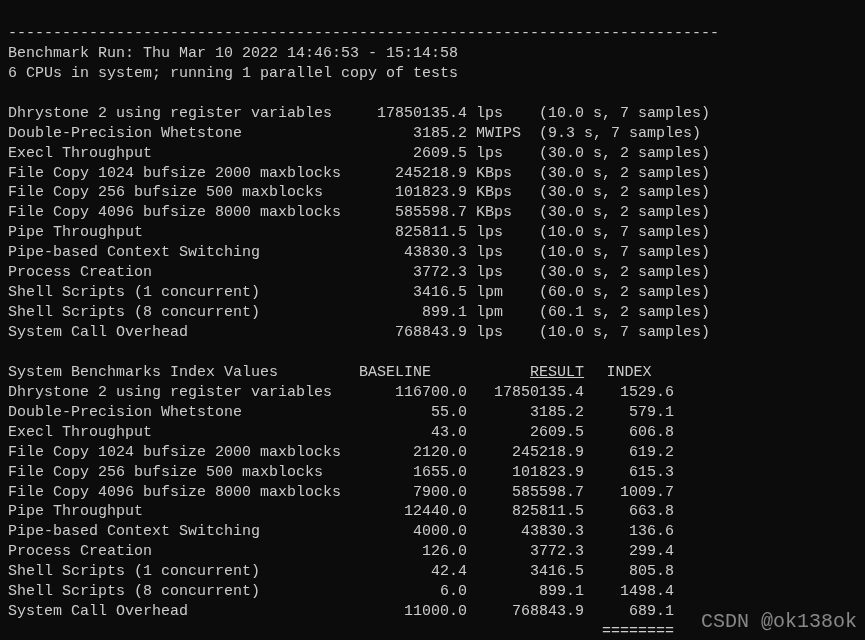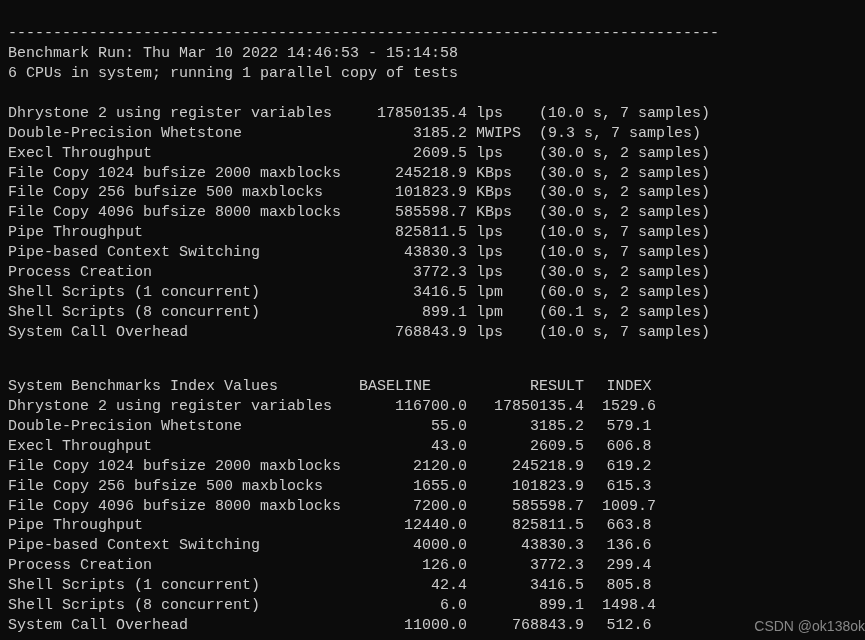--- a/index.html
+++ b/index.html
@@ -19,38 +19,38 @@
     padding: 4px 8px;
     white-space: pre;
   }
   .hr {
     letter-spacing: 0;
   }
   .run-row .name { display:inline-block; width: 39ch; }
   .run-row .val  { display:inline-block; width: 12ch; text-align:right; }
   .run-row .unit { display:inline-block; width: 6ch; }
   .run-row .det  { display:inline-block;text-align:center; }
-  .idx-hdr .name { display:inline-block; width: 39ch; margin-top: 14px; }
+  .idx-hdr .name { display:inline-block; width: 39ch; }
   .idx-hdr .b    { display:inline-block; width: 12ch; text-align:left; }
-  .idx-hdr .r    { display:inline-block; width: 13ch; text-align:right; }
+  .idx-hdr .r    { display:inline-block; width: 13ch; text-align:right;text-decoration:underline; }
   .idx-hdr .i    { display:inline-block; width: 10ch; text-align:center; }
   .idx-row .name { display:inline-block; width: 39ch; }
   .idx-row .b    { display:inline-block; width: 12ch; text-align:right; }
   .idx-row .r    { display:inline-block; width: 13ch; text-align:right; }
-  .idx-row .i    { display:inline-block; width: 10ch; text-align:center; }
+  .idx-row .i    { display:inline-block; width: 10ch; text-align:right; }
   .eq-line       { display:block; }
   .eq-line .pad  { display:inline-block; width: 64ch; }
   .eq-line .eq   { display:inline-block; width: 10ch; text-align:right; letter-spacing:0;}
   .watermark {
     position: absolute;
-    right: 0;
+    right: 8px;
     bottom: 4px;
     color: #888;
-    font-size: 14px;
-    font-family: Liberation Sans, sans-serif;
+    font-size: 20px;
+    font-family: Liberation Mono, monospace;
   }
 </style>
 </head>
 <body>
 
 <div class="terminal">
 <span class="hr">-------------------------------------------------------------------------------</span>
 <span>Benchmark Run: Thu Mar 10 2022 14:46:53 - 15:14:58</span>
 <span>6 CPUs in system; running 1 parallel copy of tests</span>
 <span> </span>
@@ -66,24 +66,24 @@
 </span><span class="run-row"><span class="name">Shell Scripts (1 concurrent)</span><span class="val">3416.5</span> <span class="unit">lpm</span> <span class="det">(60.0 s, 2 samples)</span>
 </span><span class="run-row"><span class="name">Shell Scripts (8 concurrent)</span><span class="val">899.1</span> <span class="unit">lpm</span> <span class="det">(60.1 s, 2 samples)</span>
 </span><span class="run-row"><span class="name">System Call Overhead</span><span class="val">768843.9</span> <span class="unit">lps</span> <span class="det">(10.0 s, 7 samples)</span>
 </span></div><span> </span>
 <span class="idx-hdr"><span class="name">System Benchmarks Index Values</span><span class="b">BASELINE</span><span class="r">RESULT</span><span class="i">INDEX</span></span>
 <div id="index"><span class="idx-row"><span class="name">Dhrystone 2 using register variables</span><span class="b">116700.0</span><span class="r">17850135.4</span><span class="i">1529.6</span>
 </span><span class="idx-row"><span class="name">Double-Precision Whetstone</span><span class="b">55.0</span><span class="r">3185.2</span><span class="i">579.1</span>
 </span><span class="idx-row"><span class="name">Execl Throughput</span><span class="b">43.0</span><span class="r">2609.5</span><span class="i">606.8</span>
 </span><span class="idx-row"><span class="name">File Copy 1024 bufsize 2000 maxblocks</span><span class="b">2120.0</span><span class="r">245218.9</span><span class="i">619.2</span>
 </span><span class="idx-row"><span class="name">File Copy 256 bufsize 500 maxblocks</span><span class="b">1655.0</span><span class="r">101823.9</span><span class="i">615.3</span>
-</span><span class="idx-row"><span class="name">File Copy 4096 bufsize 8000 maxblocks</span><span class="b">7200.0</span><span class="r">585598.7</span><span class="i">1009.7</span>
+</span><span class="idx-row"><span class="name">File Copy 4096 bufsize 8000 maxblocks</span><span class="b">7900.0</span><span class="r">585598.7</span><span class="i">1009.7</span>
 </span><span class="idx-row"><span class="name">Pipe Throughput</span><span class="b">12440.0</span><span class="r">825811.5</span><span class="i">663.8</span>
 </span><span class="idx-row"><span class="name">Pipe-based Context Switching</span><span class="b">4000.0</span><span class="r">43830.3</span><span class="i">136.6</span>
 </span><span class="idx-row"><span class="name">Process Creation</span><span class="b">126.0</span><span class="r">3772.3</span><span class="i">299.4</span>
 </span><span class="idx-row"><span class="name">Shell Scripts (1 concurrent)</span><span class="b">42.4</span><span class="r">3416.5</span><span class="i">805.8</span>
 </span><span class="idx-row"><span class="name">Shell Scripts (8 concurrent)</span><span class="b">6.0</span><span class="r">899.1</span><span class="i">1498.4</span>
-</span><span class="idx-row"><span class="name">System Call Overhead</span><span class="b">11000.0</span><span class="r">768843.9</span><span class="i">512.6</span>
+</span><span class="idx-row"><span class="name">System Call Overhead</span><span class="b">11000.0</span><span class="r">768843.9</span><span class="i">689.1</span>
 </span></div><span class="eq-line"><span class="pad"> </span><span class="eq">========</span></span>
 
 </div>
 
 <div class="watermark">CSDN @ok138ok</div>
 
 </body></html>

